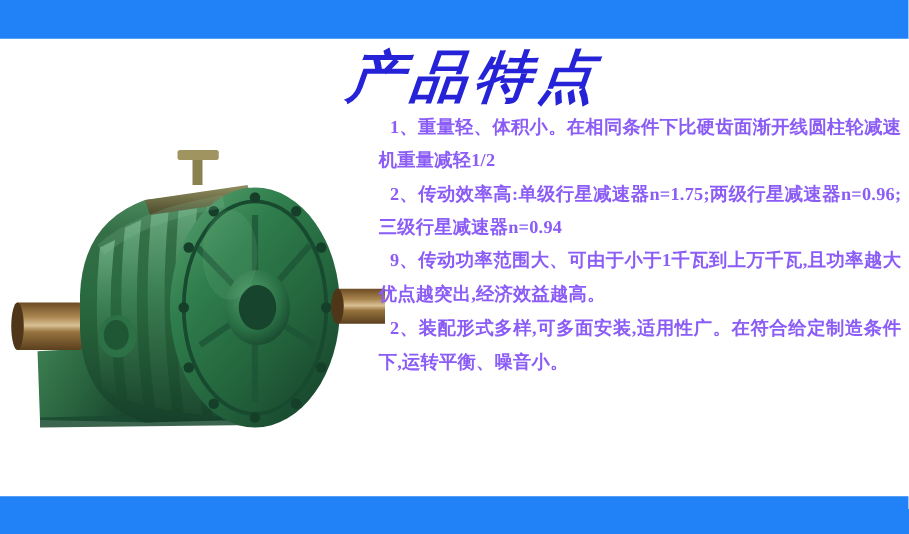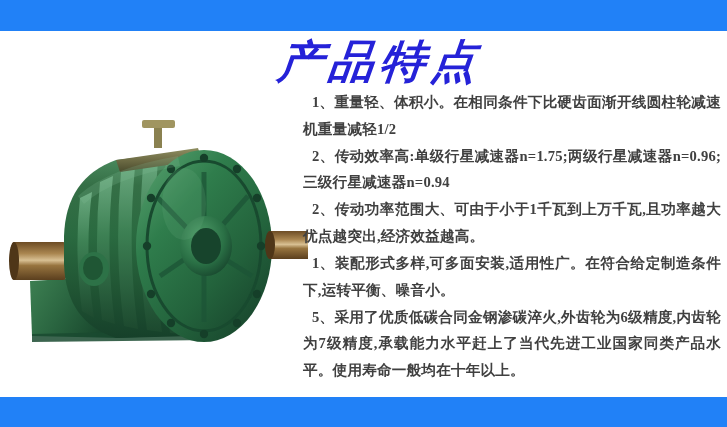--- a/index.html
+++ b/index.html
@@ -72,21 +72,21 @@
   .features {
     position: absolute;
     left: 0px;
     top: 57px;
     width: 418px;
     margin: 0;
     padding: 0;
     list-style: none;
   }
   .feature {
-    color: #404040;
+    color: #8b5cf6;
     font-family: "Liberation Serif", "DejaVu Serif", serif;
     font-size: 14.6px;
     font-weight: 700;
     line-height: 26.6px;
     letter-spacing: 0.2px;
     text-align: justify;
     text-justify: inter-character;
     margin: 0 0 0.5px 0;
     text-indent: 9px;
   }
@@ -210,20 +210,19 @@
     </svg>
   </div>
 
   <div class="content">
 
     <div class="title">产品特点</div>
 
     <ul class="features">
       <li class="feature">1、重量轻、体积小。在相同条件下比硬齿面渐开线圆柱轮减速机重量减轻1/2</li>
       <li class="feature">2、传动效率高:单级行星减速器n=1.75;两级行星减速器n=0.96;三级行星减速器n=0.94</li>
-      <li class="feature">2、传动功率范围大、可由于小于1千瓦到上万千瓦,且功率越大优点越突出,经济效益越高。</li>
-      <li class="feature">1、装配形式多样,可多面安装,适用性广。在符合给定制造条件下,运转平衡、噪音小。</li>
-      <li class="feature">5、采用了优质低碳合同金钢渗碳淬火,外齿轮为6级精度,内齿轮为7级精度,承载能力水平赶上了当代先进工业国家同类产品水平。使用寿命一般均在十年以上。</li>
+      <li class="feature">9、传动功率范围大、可由于小于1千瓦到上万千瓦,且功率越大优点越突出,经济效益越高。</li>
+      <li class="feature">2、装配形式多样,可多面安装,适用性广。在符合给定制造条件下,运转平衡、噪音小。</li>
     </ul>
 
   </div>
 
 </div>
 
 </body></html>

